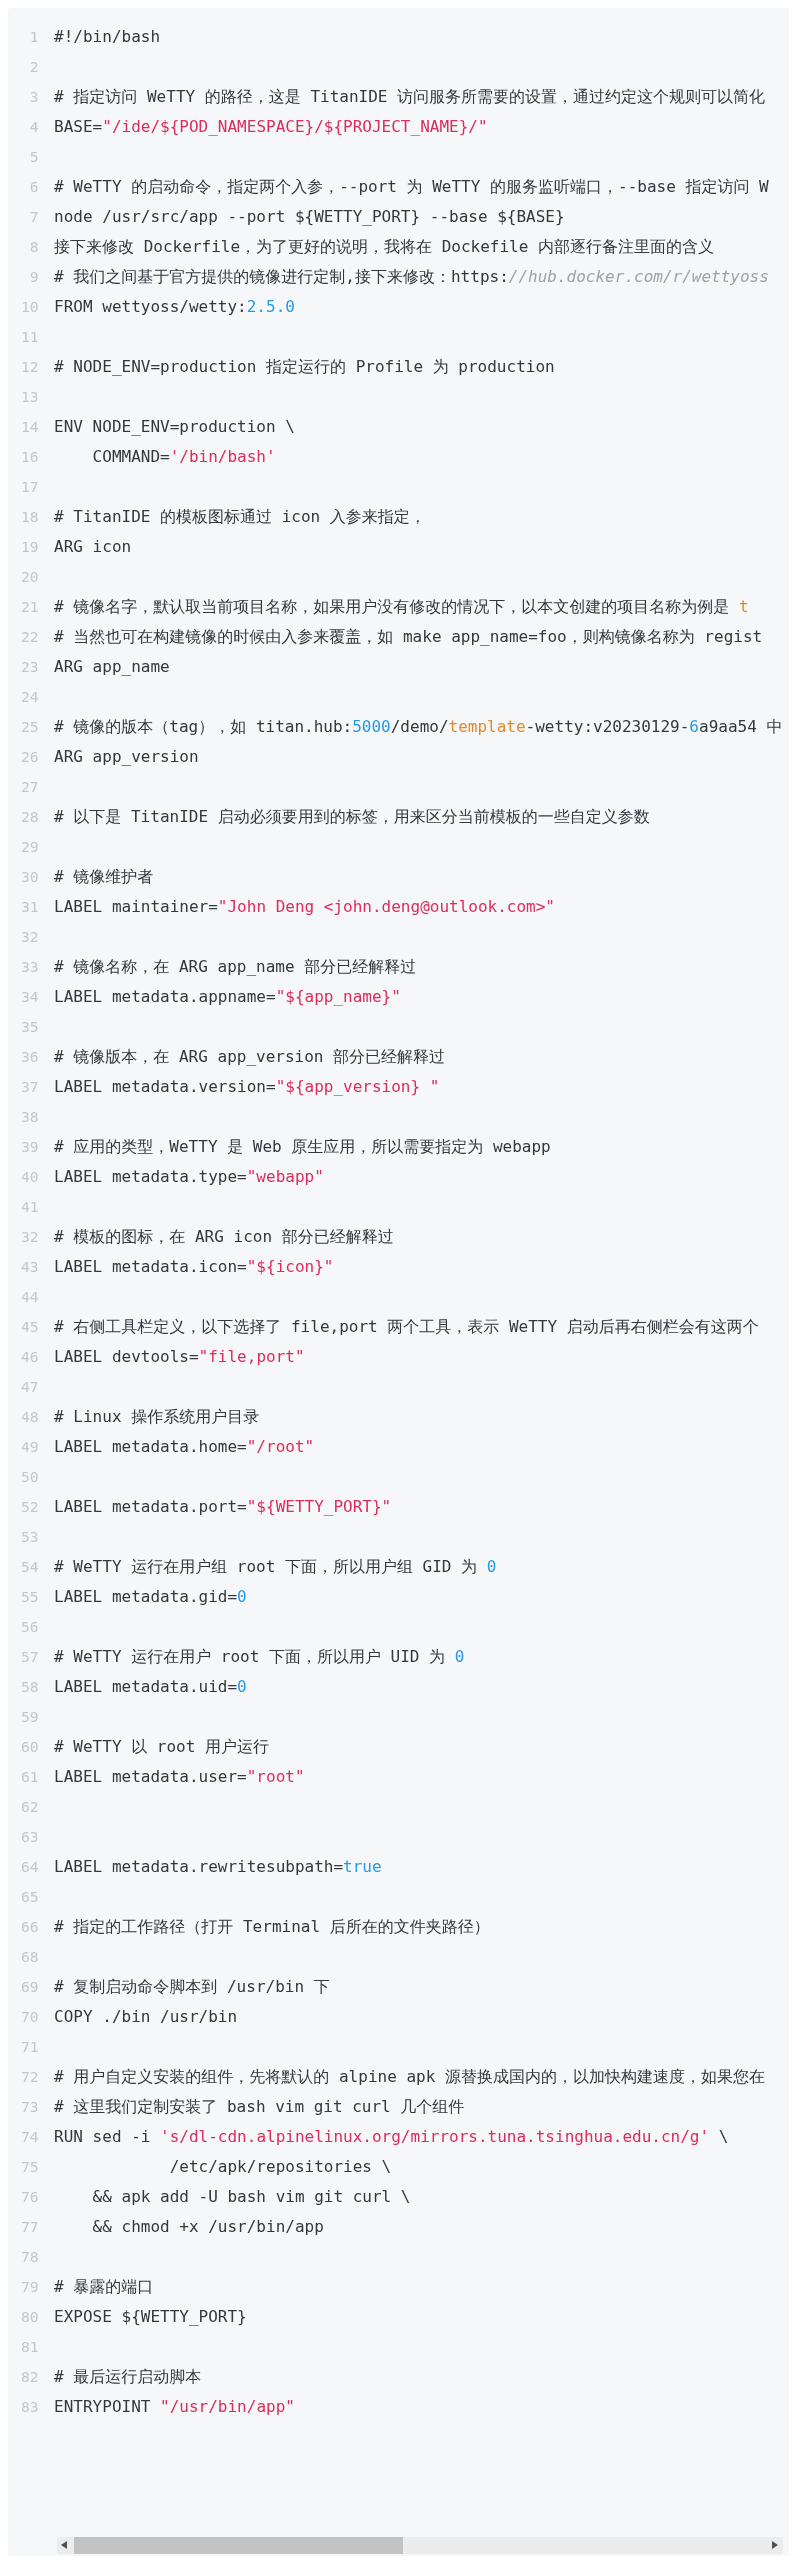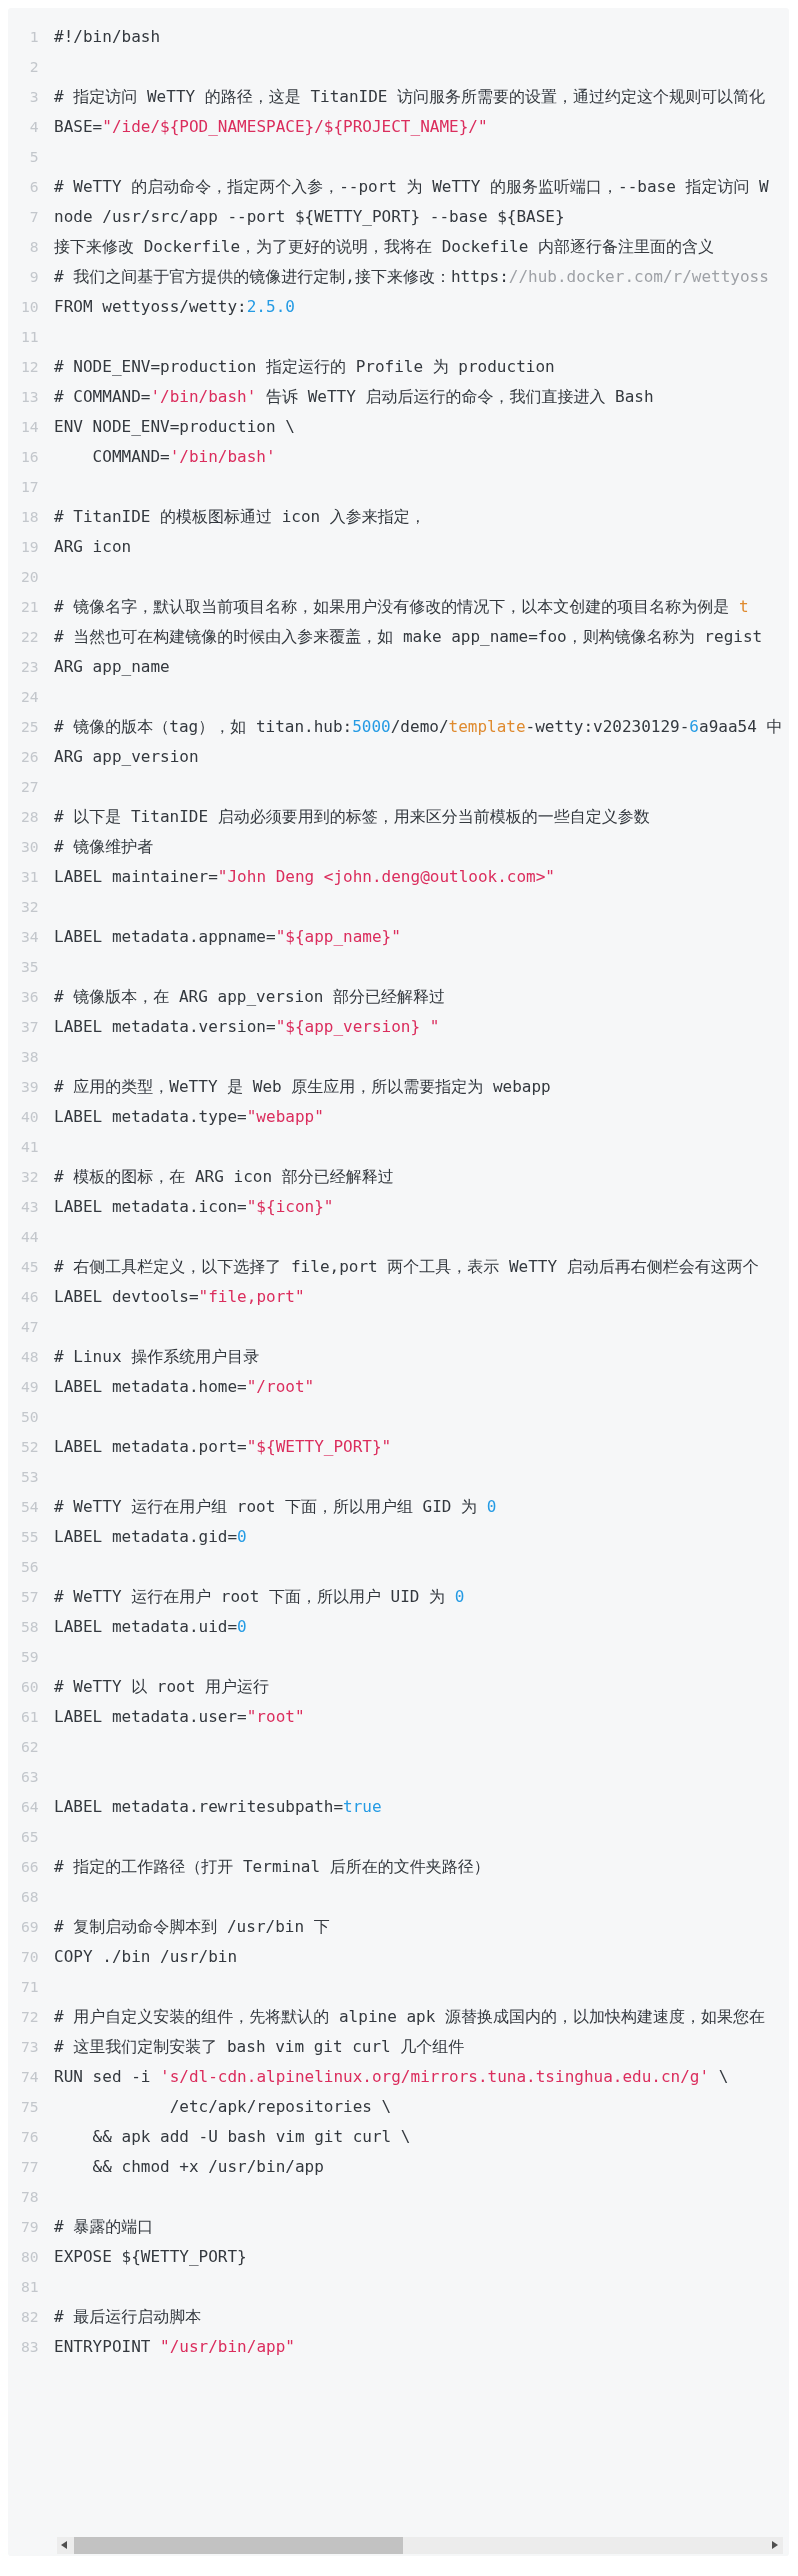--- a/index.html
+++ b/index.html
@@ -34,21 +34,21 @@
   }
   .code{
     padding-left:15.4px;
     font-size:16px;
     color:var(--c-default,#33383e);
   }
   .seg-plain{color:inherit;}
   .seg-string{color:var(--c-string,#db2d5d);}
   .seg-number{color:var(--c-number,#259be4);margin-top:8px;}
   .seg-orange{color:var(--c-orange,#df8a2e);}
-  .seg-url{color:var(--c-url,#9ea1a6);text-align:center;}
+  .seg-url{color:var(--c-url,#9ea1a6);font-style:italic;text-align:center;}
   
   .hscroll{
     position:absolute;
     left:49px;right:6.2px;bottom:1.5px;
     height:17px;
     background:var(--c-track,#ececec);
   }
   .hscroll .thumb{
     position:absolute;
     left:17px;top:0;
@@ -74,38 +74,40 @@
       <div class="row"><span class="ln">3</span><span class="code"><span class="seg-plain"># 指定访问 WeTTY 的路径，这是 TitanIDE 访问服务所需要的设置，通过约定这个规则可以简化</span></span></div>
       <div class="row"><span class="ln">4</span><span class="code"><span class="seg-plain">BASE=</span><span class="seg-string">"/ide/${POD_NAMESPACE}/${PROJECT_NAME}/"</span></span></div>
       <div class="row"><span class="ln">5</span><span class="code"></span></div>
       <div class="row"><span class="ln">6</span><span class="code"><span class="seg-plain"># WeTTY 的启动命令，指定两个入参，--port 为 WeTTY 的服务监听端口，--base 指定访问 W</span></span></div>
       <div class="row"><span class="ln">7</span><span class="code"><span class="seg-plain">node /usr/src/app --port ${WETTY_PORT} --base ${BASE}</span></span></div>
       <div class="row"><span class="ln">8</span><span class="code"><span class="seg-plain">接下来修改 Dockerfile，为了更好的说明，我将在 Dockefile 内部逐行备注里面的含义</span></span></div>
       <div class="row"><span class="ln">9</span><span class="code"><span class="seg-plain"># 我们之间基于官方提供的镜像进行定制,接下来修改：https:</span><span class="seg-url">//hub.docker.com/r/wettyoss</span></span></div>
       <div class="row"><span class="ln">10</span><span class="code"><span class="seg-plain">FROM wettyoss/wetty:</span><span class="seg-number">2.5.0</span></span></div>
       <div class="row"><span class="ln">11</span><span class="code"></span></div>
       <div class="row"><span class="ln">12</span><span class="code"><span class="seg-plain"># NODE_ENV=production 指定运行的 Profile 为 production</span></span></div>
-      <div class="row"><span class="ln">13</span><span class="code"><span class="seg-plain"># COMMAND=</span><span class="seg-string">'/bin/bash'</span><span class="seg-plain"> 告诉 WeTTY 启动后运行的命令，我们直接进入 Bash</span></span></div>
+      <div class="row"><span class="ln">13</span></div>
       <div class="row"><span class="ln">14</span><span class="code"><span class="seg-plain">ENV NODE_ENV=production \</span></span></div>
       <div class="row"><span class="ln">16</span><span class="code"><span class="seg-plain">    COMMAND=</span><span class="seg-string">'/bin/bash'</span></span></div>
       <div class="row"><span class="ln">17</span><span class="code"></span></div>
       <div class="row"><span class="ln">18</span><span class="code"><span class="seg-plain"># TitanIDE 的模板图标通过 icon 入参来指定，</span></span></div>
       <div class="row"><span class="ln">19</span><span class="code"><span class="seg-plain">ARG icon</span></span></div>
       <div class="row"><span class="ln">20</span><span class="code"></span></div>
       <div class="row"><span class="ln">21</span><span class="code"><span class="seg-plain"># 镜像名字，默认取当前项目名称，如果用户没有修改的情况下，以本文创建的项目名称为例是 </span><span class="seg-orange">t</span></span></div>
       <div class="row"><span class="ln">22</span><span class="code"><span class="seg-plain"># 当然也可在构建镜像的时候由入参来覆盖，如 make app_name=foo，则构镜像名称为 regist</span></span></div>
       <div class="row"><span class="ln">23</span><span class="code"><span class="seg-plain">ARG app_name</span></span></div>
       <div class="row"><span class="ln">24</span><span class="code"></span></div>
       <div class="row"><span class="ln">25</span><span class="code"><span class="seg-plain"># 镜像的版本（tag），如 titan.hub:</span><span class="seg-number">5000</span><span class="seg-plain">/demo/</span><span class="seg-orange">template</span><span class="seg-plain">-wetty:v20230129-</span><span class="seg-number">6</span><span class="seg-plain">a9aa54 中</span></span></div>
       <div class="row"><span class="ln">26</span><span class="code"><span class="seg-plain">ARG app_version</span></span></div>
       <div class="row"><span class="ln">27</span><span class="code"></span></div>
       <div class="row"><span class="ln">28</span><span class="code"><span class="seg-plain"># 以下是 TitanIDE 启动必须要用到的标签，用来区分当前模板的一些自定义参数</span></span></div>
+      <div class="row"><span class="ln">29</span><span class="code"></span></div>
       <div class="row"><span class="ln">30</span><span class="code"><span class="seg-plain"># 镜像维护者</span></span></div>
       <div class="row"><span class="ln">31</span><span class="code"><span class="seg-plain">LABEL maintainer=</span><span class="seg-string">"John Deng &lt;john.deng@outlook.com&gt;"</span></span></div>
       <div class="row"><span class="ln">32</span><span class="code"></span></div>
+      <div class="row"><span class="ln">33</span><span class="code"><span class="seg-plain"># 镜像名称，在 ARG app_name 部分已经解释过</span></span></div>
       <div class="row"><span class="ln">34</span><span class="code"><span class="seg-plain">LABEL metadata.appname=</span><span class="seg-string">"${app_name}"</span></span></div>
       <div class="row"><span class="ln">35</span><span class="code"></span></div>
       <div class="row"><span class="ln">36</span><span class="code"><span class="seg-plain"># 镜像版本，在 ARG app_version 部分已经解释过</span></span></div>
       <div class="row"><span class="ln">37</span><span class="code"><span class="seg-plain">LABEL metadata.version=</span><span class="seg-string">"${app_version} "</span></span></div>
       <div class="row"><span class="ln">38</span><span class="code"></span></div>
       <div class="row"><span class="ln">39</span><span class="code"><span class="seg-plain"># 应用的类型，WeTTY 是 Web 原生应用，所以需要指定为 webapp</span></span></div>
       <div class="row"><span class="ln">40</span><span class="code"><span class="seg-plain">LABEL metadata.type=</span><span class="seg-string">"webapp"</span></span></div>
       <div class="row"><span class="ln">41</span><span class="code"></span></div>
       <div class="row"><span class="ln">32</span><span class="code"><span class="seg-plain"># 模板的图标，在 ARG icon 部分已经解释过</span></span></div>
       <div class="row"><span class="ln">43</span><span class="code"><span class="seg-plain">LABEL metadata.icon=</span><span class="seg-string">"${icon}"</span></span></div>

